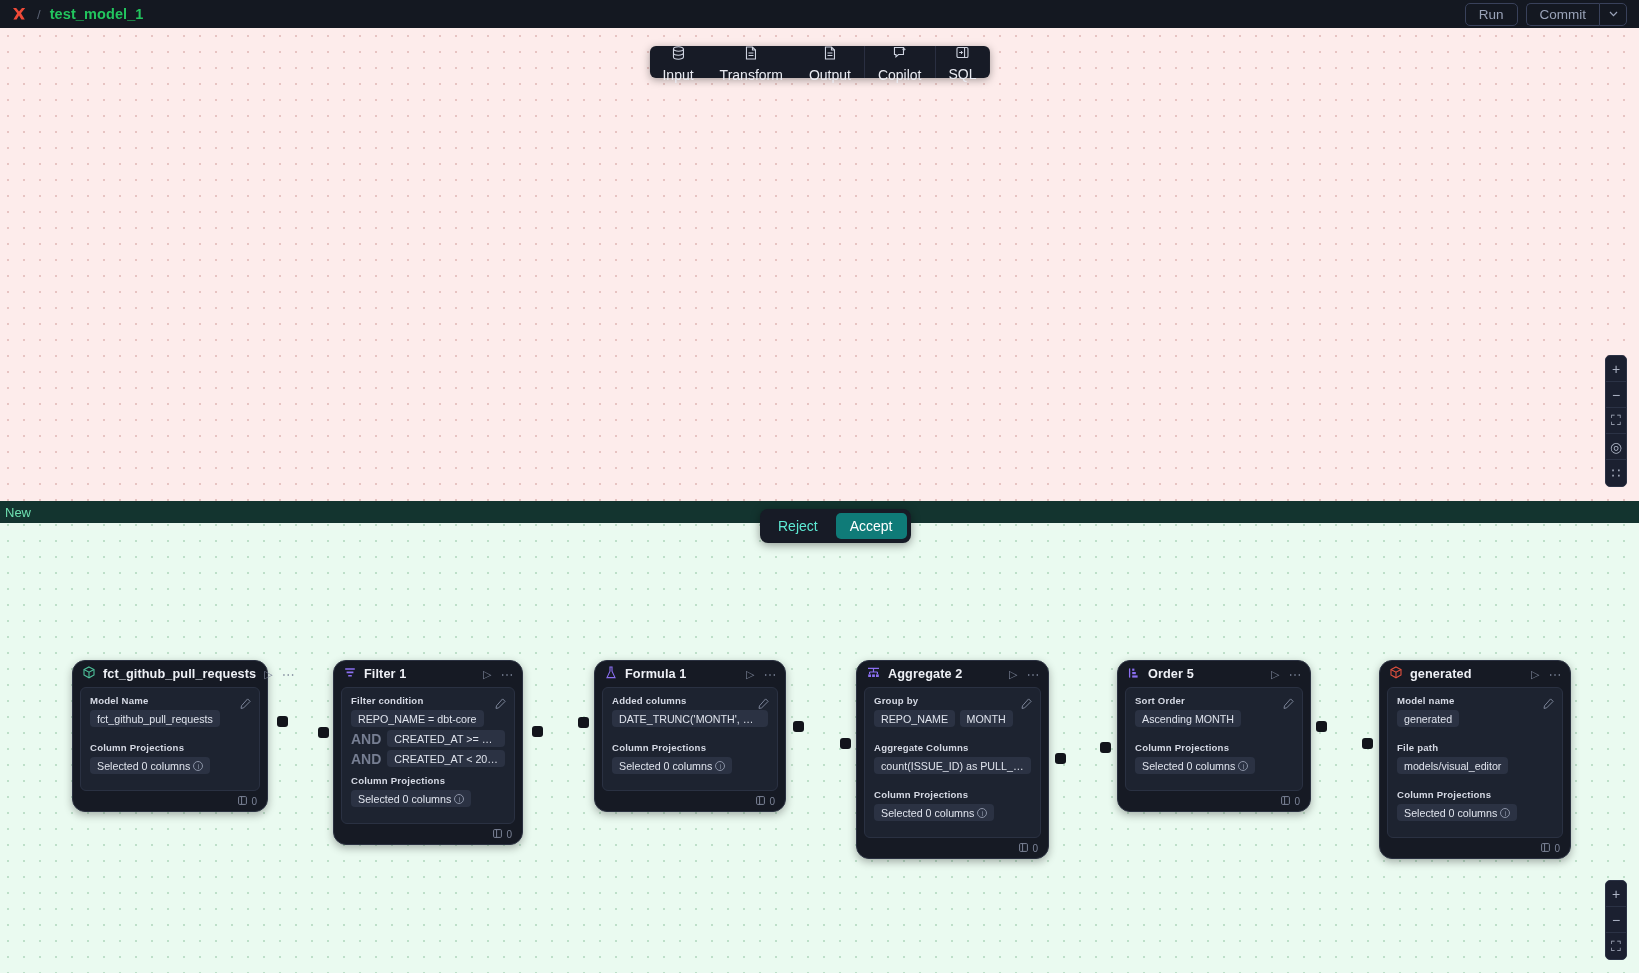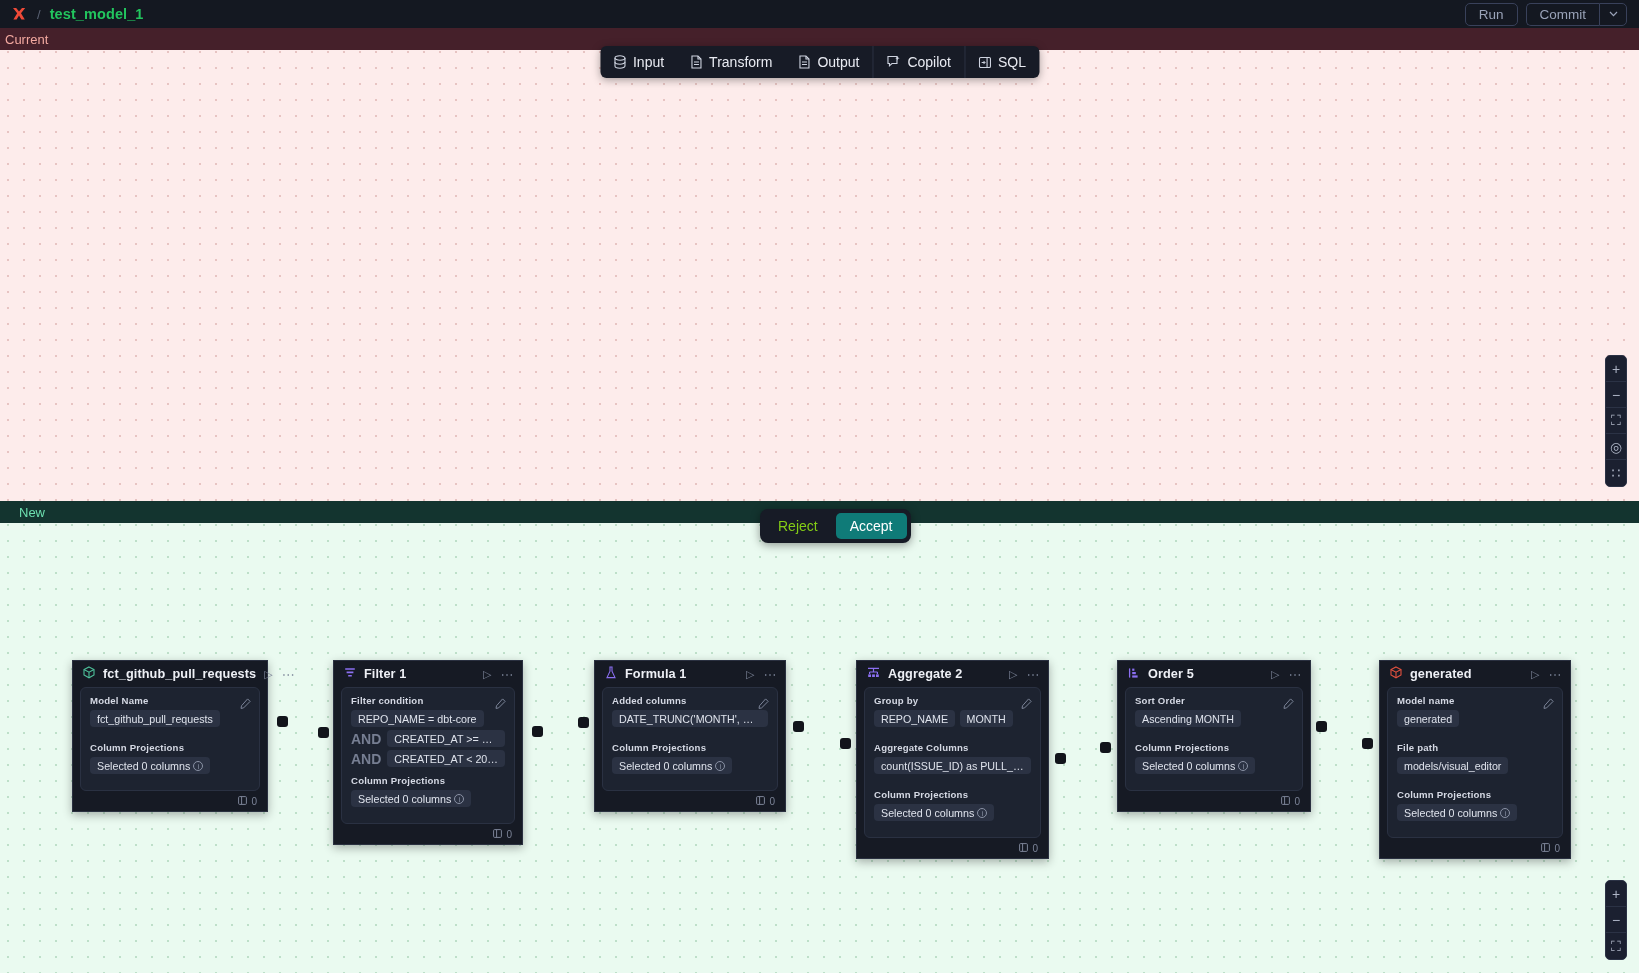--- a/index.html
+++ b/index.html
@@ -49,47 +49,47 @@
 
   
   .toolbar {
     position: absolute; top: 46px; left: 50%; transform: translateX(-50%);
     height: 32px; background: #171b26; border-radius: 6px;
     display: flex; align-items: stretch; z-index: 40;
     box-shadow: 0 2px 8px rgba(0,0,0,.35);
   }
   .tool-item {
     display: flex; align-items: center; gap: 7px; padding: 0 13px;
-    color: #e9ebf2; font-size: 14px; cursor: pointer;
+    color: #e9ebf2; font-size: 14px; cursor: pointer; flex-direction: column;
   }
   .tool-item.bordered { border-left: 1px solid #2c3142; }
   .tool-ico { display:flex; align-items:center; }
 
   
   .pane-new {
     position: absolute; top: 501px; left: 0; width: 1639px; height: 472px;
     background-color: #eafaf0;
     background-image: radial-gradient(#bedfc9 1px, transparent 1px);
     background-size: 16px 16px;
     overflow: hidden;
   }
   .label-new {
     position: absolute; top: 501px; left: 0; width: 1639px; height: 22px;
-    background: #13342f; z-index: 20; display:flex; align-items:center;padding-left:14px;
+    background: #13342f; z-index: 20; display:flex; align-items:center;
   }
   .label-new span { color: #6ee0b0; font-size: 13px; padding-left: 5px; font-weight: 500; }
 
   
   .accept-bar {
     position: absolute; top: 509px; left: 760px; z-index: 55;
     background: #171b26; border-radius: 8px; padding: 4px;
     display: flex; align-items: center; gap: 4px;
     box-shadow: 0 2px 10px rgba(0,0,0,.4);
   }
-  .btn-reject { background: transparent; border: none; color: #84cc16; font-size: 14px;
+  .btn-reject { background: transparent; border: none; color: #5eead4; font-size: 14px;
     padding: 5px 14px; border-radius: 5px; font-family: inherit; cursor:pointer; }
   .btn-accept { background: #0f7b78; border: none; color: #ffffff; font-size: 14px;
     padding: 5px 14px; border-radius: 5px; font-family: inherit; cursor:pointer; }
 
   
   .zoom-ctl {
     position: absolute; right: 12px; width: 22px;
     background: #1b2030; border: 1px solid #2b3245; border-radius: 5px;
     display: flex; flex-direction: column; overflow: hidden; z-index: 45;
   }
@@ -97,21 +97,21 @@
     height: 26px; display:flex; align-items:center; justify-content:center;
     color: #aeb5c6; font-size: 14px; border-bottom: 1px solid #2b3245; cursor: pointer;
   }
   .zoom-ctl div:last-child { border-bottom: none; }
   .zoom-top { top: 355px; }
   .zoom-bot { top: 880px; }
 
   
   .node {
     position: absolute; background: #161a24; border: 1px solid #2a3040;
-    border-radius: 0; z-index: 10;
+    border-radius: 13px; z-index: 10;
     box-shadow: 0 3px 9px rgba(0,0,0,.30);
   }
   .node-head {
     display: flex; align-items: center; gap: 8px;
     height: 26px; padding: 0 8px 0 10px;
   }
   .node-title { color: #eef0f6; font-size: 12.7px; font-weight: bold; letter-spacing:.1px; }
   .node-head-actions { margin-left: auto; display: flex; align-items: center; gap: 9px; }
   .ico-play { color:#7c8498; font-size: 11px; }
   .ico-dots { color:#7c8498; font-size: 13px; letter-spacing: .5px; }
@@ -168,23 +168,20 @@
         <div class="commit-caret">
           <svg width="9" height="6" viewBox="0 0 9 6">
               <path d="M1 1 L4.5 4.6 L8 1" stroke="#9aa3b8" stroke-width="1.2" fill="none"></path>
             </svg>
         </div>
       </div>
     </div>
   </div>
 
   <div class="pane-current"></div>
-  <div class="label-current">
-    <span>Current</span>
-  </div>
 
   <div class="toolbar">
     <div class="tool-item">
       <span class="tool-ico">
         <svg width="13" height="14" viewBox="0 0 13 14">
             <ellipse cx="6.5" cy="3" rx="5" ry="2.2" fill="none" stroke="#cfd4e0" stroke-width="1.1"></ellipse>
             <path d="M1.5 3 V11 c0 1.2 2.2 2.2 5 2.2 s5 -1 5 -2.2 V3" fill="none" stroke="#cfd4e0" stroke-width="1.1"></path>
             <path d="M1.5 7 c0 1.2 2.2 2.2 5 2.2 s5 -1 5 -2.2" fill="none" stroke="#cfd4e0" stroke-width="1.1"></path>
           </svg>
       </span>

